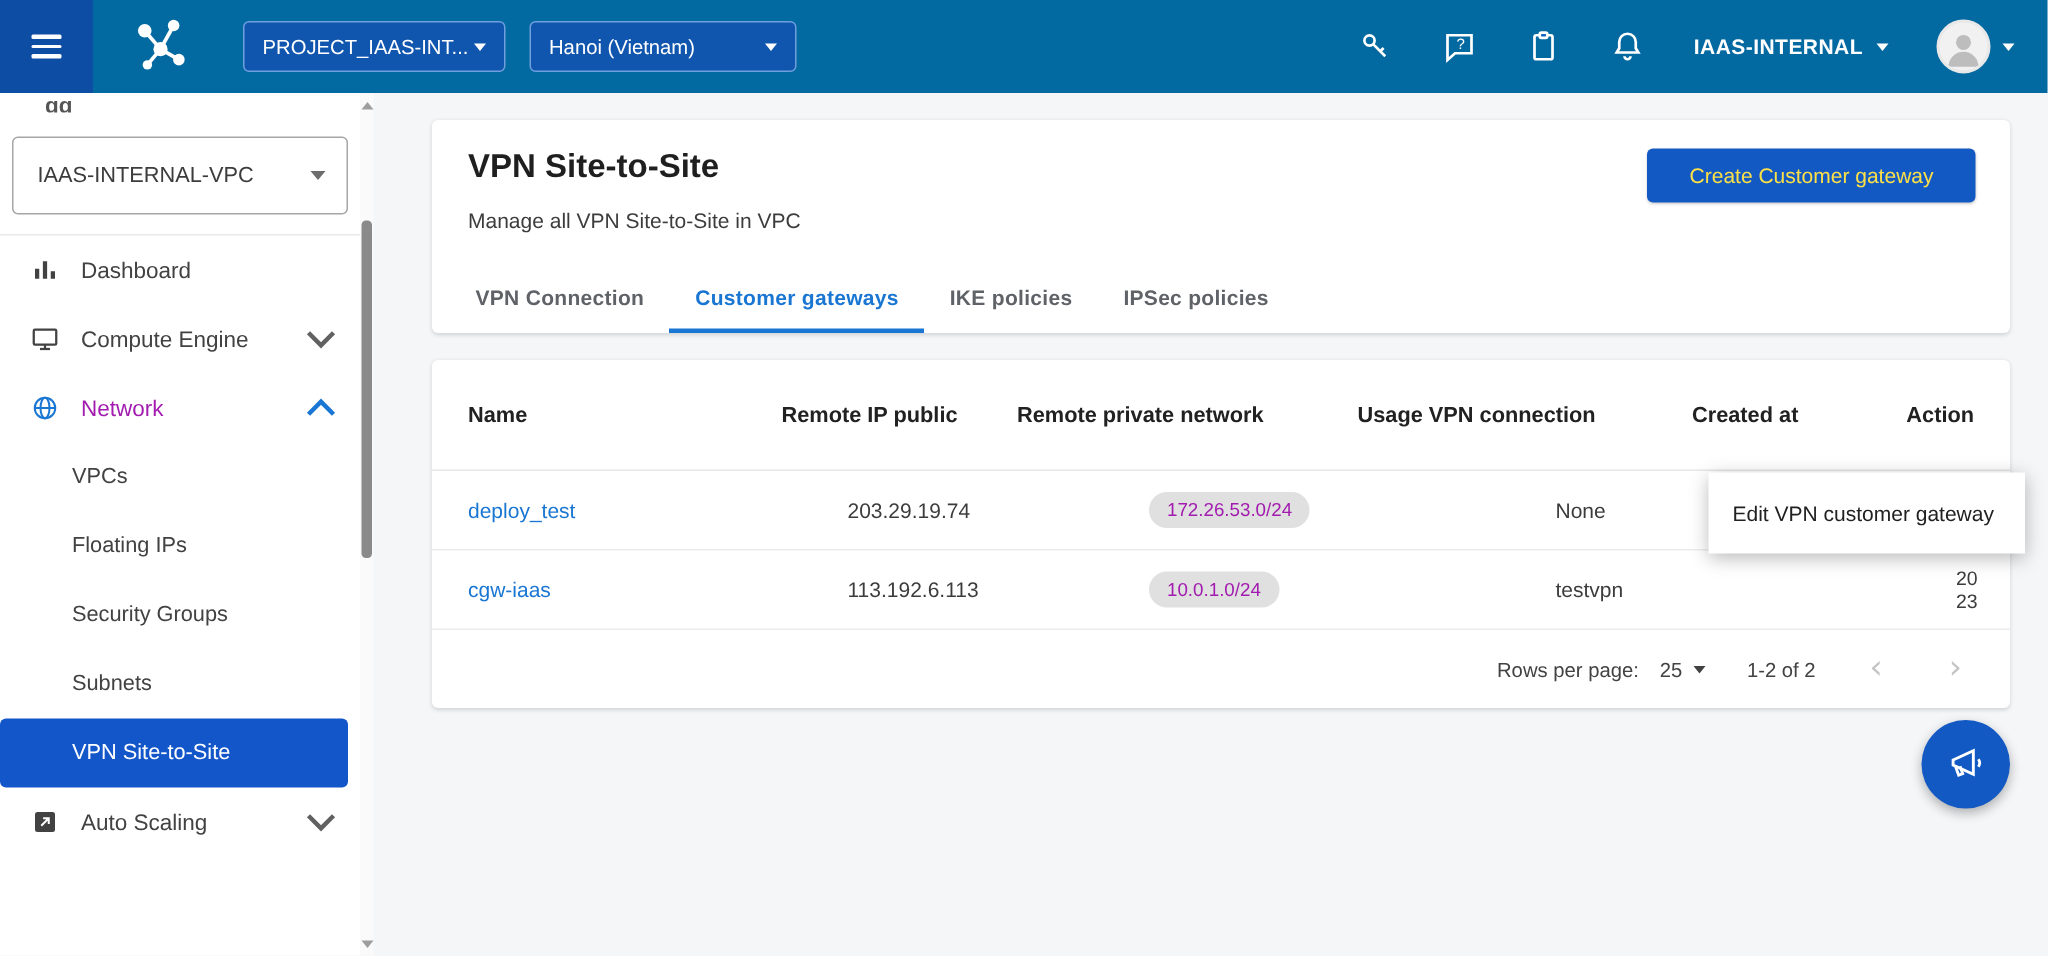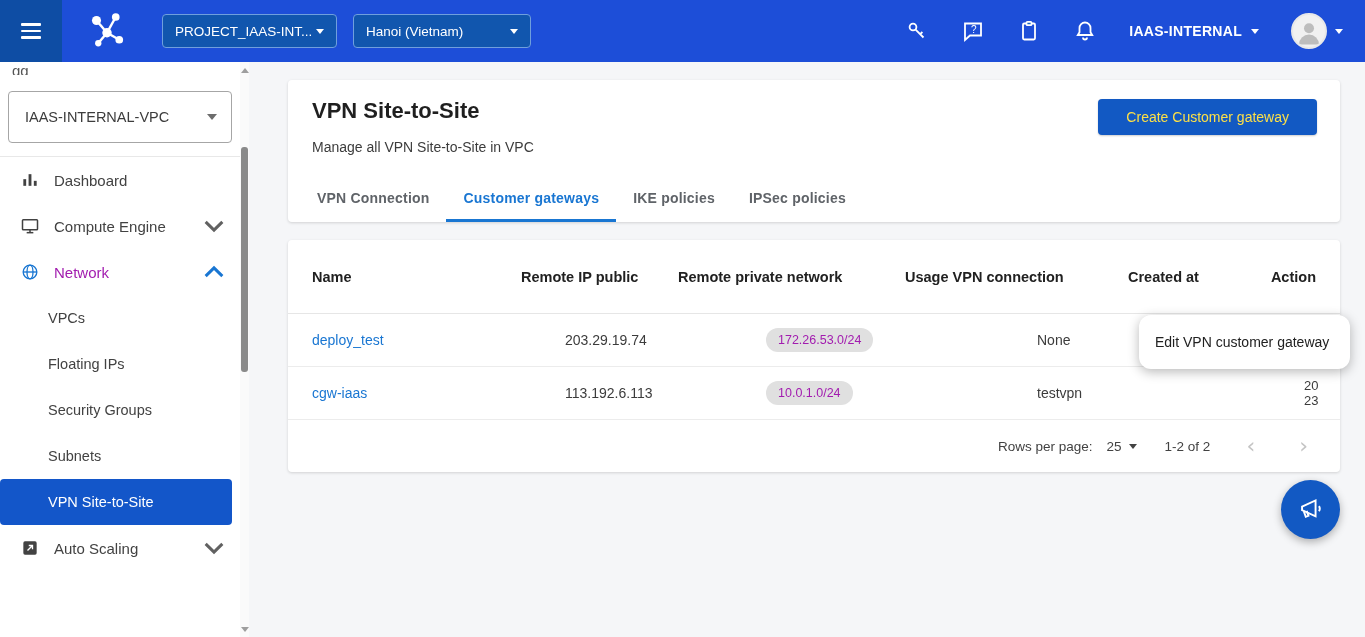--- a/index.html
+++ b/index.html
@@ -1,37 +1,37 @@
 <!DOCTYPE html>
 <html><head>
 <meta charset="utf-8">
 <style>
   * { margin:0; padding:0; box-sizing:border-box; }
   html,body { width:1365px; height:637px; overflow:hidden; font-family:"Liberation Sans", sans-serif; background:#f5f6f8; }
 
   
-  .topbar { position:absolute; top:0; left:0; width:1365px; height:62px; background:#1d4ed8; display:flex; align-items:center; z-index:50; }
+  .topbar { position:absolute; top:0; left:0; width:1365px; height:62px; background:#0369a1; display:flex; align-items:center; z-index:50; }
   .burger { width:62px; height:62px; background:#0e4da4; display:flex; flex-direction:column; gap:4px; align-items:center; justify-content:center; cursor:pointer; flex:0 0 62px; }
   .burger i { display:block; width:20px; height:2.5px; background:#fff; border-radius:1px; }
   .logo { margin-left:24px; width:42px; height:42px; display:flex; align-items:center; justify-content:center; cursor:pointer; }
   .hdr-dd { height:34px; background:#1156ae; border:1px solid #6f9fdd; border-radius:4px; color:#fff; font-size:13.5px; display:flex; align-items:center; justify-content:space-between; padding:0 12px; cursor:pointer; }
   .dd-project { width:175px; margin-left:34px; }
   .dd-region  { width:178px; margin-left:16px; }
   .caret-w { width:0; height:0; border-left:4.5px solid transparent; border-right:4.5px solid transparent; border-top:5px solid #fff; }
   .caret-g { width:0; height:0; border-left:5px solid transparent; border-right:5px solid transparent; border-top:6px solid #6d6d6d; }
   .caret-s { width:0; height:0; border-left:4px solid transparent; border-right:4px solid transparent; border-top:5px solid #424242; }
   .top-right { margin-left:auto; display:flex; align-items:center; gap:32px; padding-right:22px; }
   .tico { width:24px; height:24px; cursor:pointer; display:flex; align-items:center; justify-content:center; }
   .account { display:flex; align-items:center; gap:9px; color:#fff; font-size:14px; font-weight:700; cursor:pointer; letter-spacing:.3px; }
   .avatar-wrap { display:flex; align-items:center; gap:8px; cursor:pointer; }
   .avatar { width:36px; height:36px; border-radius:50%; background:#f1f1f1; display:flex; align-items:flex-end; justify-content:center; overflow:hidden; border:2px solid #e8e8e8; }
 
   
   .sidebar { position:absolute; top:62px; left:0; width:240px; bottom:0; background:#fff; z-index:10; }
-  .clip { height:13px; overflow:hidden; padding-left:12px; }
+  .clip { height:13px; overflow:hidden; padding-left:30px;font-weight:bold; }
   .clip span { display:inline-block; margin-top:-10px; font-size:15px; color:#555; }
   .vpc { margin:16px 8px 0 8px; height:52px; border:1px solid #a6a6a6; border-radius:4px; display:flex; align-items:center; justify-content:space-between; padding:0 14px 0 16px; font-size:14.5px; color:#3c3c3c; cursor:pointer; background:#fff; }
   .sb-div { height:1px; background:#e8e8e8; margin-top:13px; }
   .mi { height:46px; display:flex; align-items:center; padding:0 16px 0 20px; font-size:15px; color:#424242; cursor:pointer; gap:14px; }
   .mi .lbl { flex:1; }
   .mi svg { width:20px; height:20px; flex:0 0 20px; }
   .mi.net { color:#a21caf; }
   .sub { height:46px; display:flex; align-items:center; padding-left:48px; font-size:14.5px; color:#424242; cursor:pointer; }
   .sub.sel { background:#1356c9; color:#fff; border-radius:4px; margin-right:8px; }
   .chev { width:12px; height:8px; }
@@ -62,21 +62,21 @@
   .tr { height:53px; border-bottom:1px solid #ececec; font-size:14px; color:#3c3c3c;gap:44px; }
   .link { color:#1976d2; cursor:pointer; text-decoration:none; }
   .chip { display:inline-block; background:#e0e0e0; color:#a21caf; border-radius:14px; padding:5px 12px; font-size:12.5px; }
   .created { font-size:13px; line-height:15px; color:#3c3c3c; }
   .tfoot { height:52px; display:flex; align-items:center; justify-content:flex-end; gap:28px; padding-right:24px; font-size:13.5px; color:#424242; }
   .rpp { display:flex; align-items:center; gap:14px; }
   .rpp-val { display:flex; align-items:center; gap:7px; cursor:pointer; }
   .pg-btn { color:#c4c4c4; font-size:22px; line-height:20px; cursor:default; padding:0 8px; font-family:"DejaVu Sans", sans-serif; }
 
   
-  .menu { position:absolute; left:890px; top:253px; width:211px; background:#fff; border-radius:12px; box-shadow:0 3px 12px rgba(0,0,0,.28); z-index:40; padding:6px 0; }
+  .menu { position:absolute; left:890px; top:253px; width:211px; background:#fff; border-radius:0; box-shadow:0 3px 12px rgba(0,0,0,.28); z-index:40; padding:6px 0; }
   .menu-item { height:42px; display:flex; align-items:center; padding:0 16px; font-size:14px; color:#212121; cursor:pointer; white-space:nowrap; }
   .menu-item.delete { color:#d32f2f; position:relative; }
   .del-box { position:absolute; left:6px; top:1px; width:86px; height:40px; border:2px solid #e53935; border-radius:2px; pointer-events:none; }
 
   
   .fab { position:absolute; left:1032px; top:418px; width:59px; height:59px; border-radius:50%; background:#1259c3; display:flex; align-items:center; justify-content:center; box-shadow:0 3px 8px rgba(0,0,0,.3); cursor:pointer; z-index:30; }
 </style>
 </head>
 <body>
 

